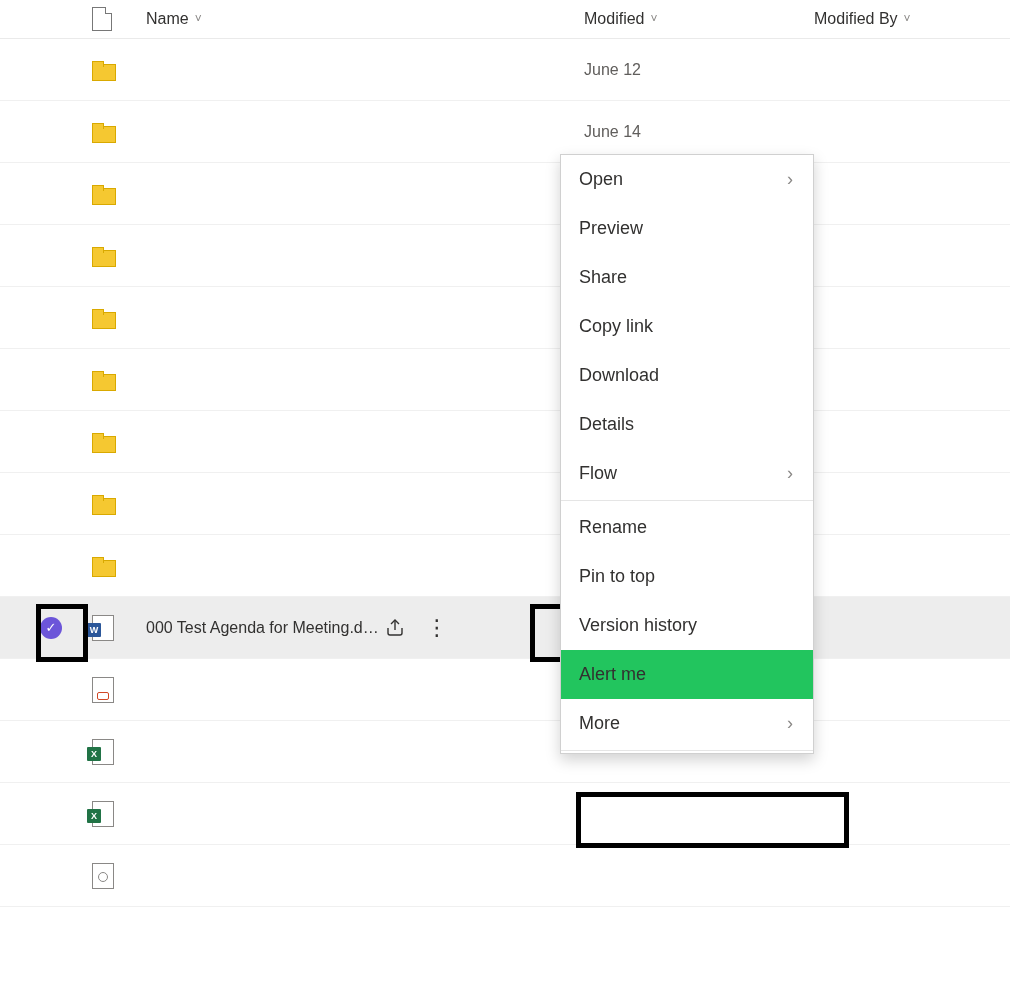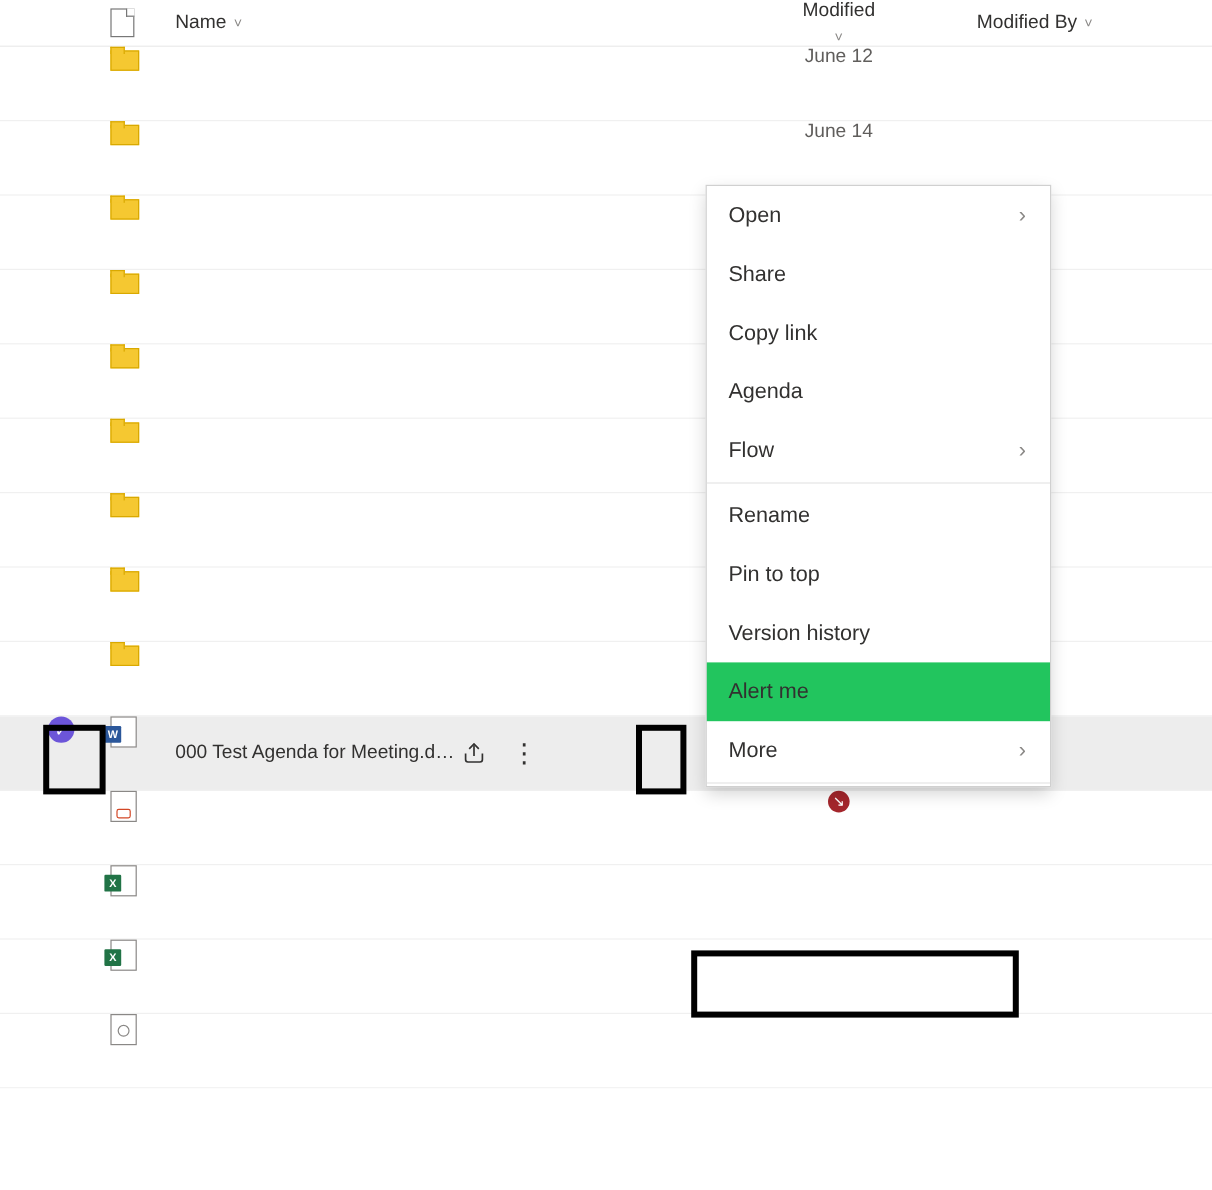--- a/index.html
+++ b/index.html
@@ -15,45 +15,46 @@
     .header-row {
       display: flex;
       align-items: center;
       height: 39px;
       padding: 0 16px;
       border-bottom: 1px solid #eaeaea;
     }
     .col-check { width: 70px; display:flex; justify-content:center; }
     .col-icon  { width: 60px; display:flex; justify-content:flex-start; padding-left:6px; }
     .col-name  { flex: 1; display:flex; align-items:center; gap:4px; }
-    .col-mod   { width: 230px; display:flex; align-items:center; gap:8px; color:#605e5c;flex-direction:column; }
+    .col-mod   { width: 230px; display:flex; align-items:center; gap:8px; color:#605e5c; }
     .col-modby { width: 180px; display:flex; align-items:center; gap:8px; }
     .hdr { color:#323130; font-weight:400; display:flex; align-items:center; gap:6px; }
     .row {
       display:flex;
+      align-items:center;
       height:62px;
       padding:0 16px;
       border-bottom:1px solid #f0f0f0;
     }
     .row.selected { background:#ededed; }
     .row .col-name { color:#323130; }
     .truncate { white-space:nowrap; overflow:hidden; text-overflow:ellipsis; max-width: 300px; }
     .act-icons { display:flex; align-items:center; gap:18px; padding-right:20px; }
     
     .hl { border: 5px solid #000; }
     .hl-box { position:absolute; pointer-events:none; }
     #hl-check { left:36px;  top:604px; width:52px; height:58px; }
     #hl-more  { left:530px; top:604px; width:42px; height:58px; }
 
     
     .menu {
       position:absolute;
-      left:588px;
+      left:560px;
       top:154px;
-      width:288px;
+      width:254px;
       background:#fff;
       border:1px solid #d0d0d0;
       box-shadow: 0 6px 14px rgba(0,0,0,0.18);
       z-index: 20;
     }
     .menu-item {
       display:flex;
       align-items:center;
       justify-content:space-between;
       padding: 14px 20px 14px 18px;
@@ -328,27 +329,33 @@
 
 <div id="hl-check" class="hl hl-box"></div>
 <div id="hl-more" class="hl hl-box"></div>
 
 <div class="menu">
   <div class="menu-item">
     <span>Open</span>
     <span class="chev">›</span>
   </div>
   <div class="menu-item">
+    <span>Preview</span>
+  </div>
+  <div class="menu-item">
     <span>Share</span>
   </div>
   <div class="menu-item">
     <span>Copy link</span>
   </div>
   <div class="menu-item">
-    <span>Agenda</span>
+    <span>Download</span>
+  </div>
+  <div class="menu-item">
+    <span>Details</span>
   </div>
   <div class="menu-item">
     <span>Flow</span>
     <span class="chev">›</span>
   </div>
   <div class="menu-sep"></div>
   <div class="menu-item">
     <span>Rename</span>
   </div>
   <div class="menu-item">

